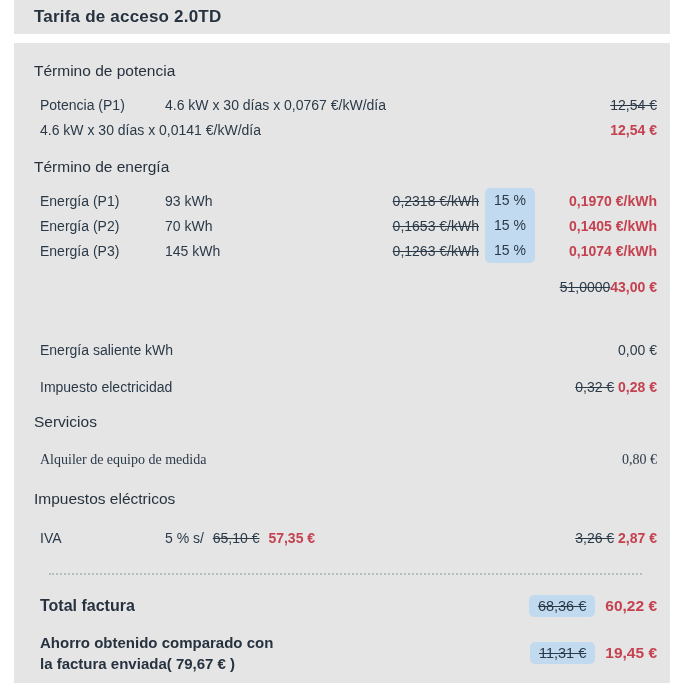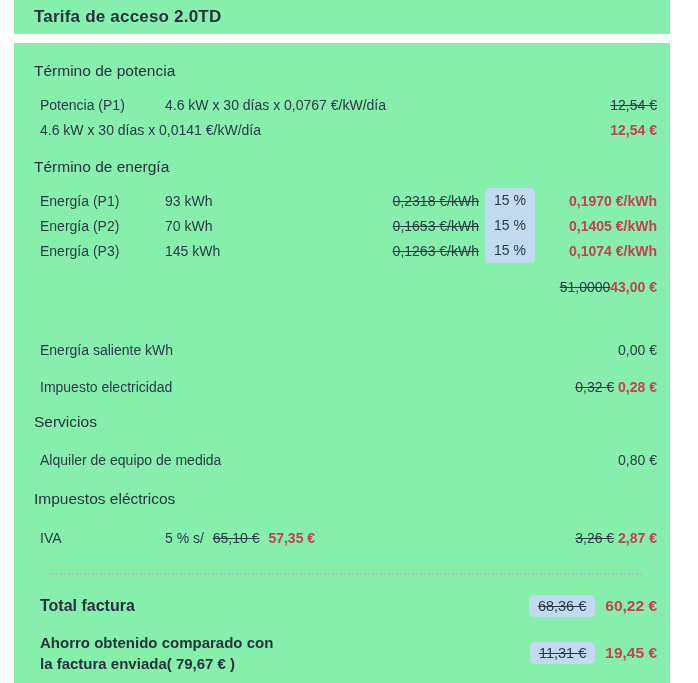--- a/index.html
+++ b/index.html
@@ -1,20 +1,20 @@
 <!DOCTYPE html>
 <html><head>
 <meta charset="utf-8">
 <style>
   * { margin:0; padding:0; box-sizing:border-box; }
   html,body { width:698px; height:683px; background:#ffffff;
     font-family:"Liberation Sans", sans-serif; color:#2b3a48; }
   .page { position:relative; width:698px; height:683px; background:#ffffff; overflow:hidden; }
 
-  .card { margin-left:14px; width:656px; background:#86efac; }
+  .card { margin-left:14px; width:656px; background:#e5e5e5; }
   .title-card { height:34px; padding:7px 20px 0 20px; }
   .title-card h1 { font-size:17px; font-weight:700; color:#27323f; letter-spacing:.2px; }
 
   .body-card { margin-top:9px; height:640px; padding:0 13px 0 20px; }
 
   h2.section { font-size:15.5px; font-weight:400; color:#27323f; }
   .h-pot  { padding-top:19px; }
   .h-ene  { margin-top:16px; }
   .h-srv  { margin-top:14px; }
   .h-imp  { margin-top:18px; }
@@ -36,21 +36,21 @@
   .ene-row:first-child .pct { border-radius:5px 5px 0 0; }
   .ene-row:last-child  .pct { border-radius:0 0 5px 5px; }
   .ene-row .new-price { flex:0 0 auto; width:122px; text-align:right; }
 
   .subtotal { margin-top:16px; display:flex; justify-content:flex-end; align-items:flex-start;
               gap:0; font-size:14px; }
 
   .r-saliente { margin-top:42px; }
   .r-impelec  { margin-top:12px; }
   .r-impelec .col-label { width:190px; }
-  .r-alquiler { margin-top:16px; }
+  .r-alquiler { margin-top:16px;font-family:Liberation Serif, serif; }
   .r-iva      { margin-top:17px; }
   .iva-detail span { margin-right:5px; }
 
   .divider { margin:23px 15px 0 15px; border-top:2px dotted #b5bfbf; height:0; }
 
   .totals { margin-top:20px; }
   .total-row { display:flex; align-items:center; padding-left:6px; }
   .total-row .t-label { font-size:16px; font-weight:700; color:#27323f; }
   .total-row .t-vals  { margin-left:auto; display:flex; align-items:center; gap:10px; }
   .pill { background:#c2daf0; border-radius:5px; padding:3px 9px; font-size:14.5px;

